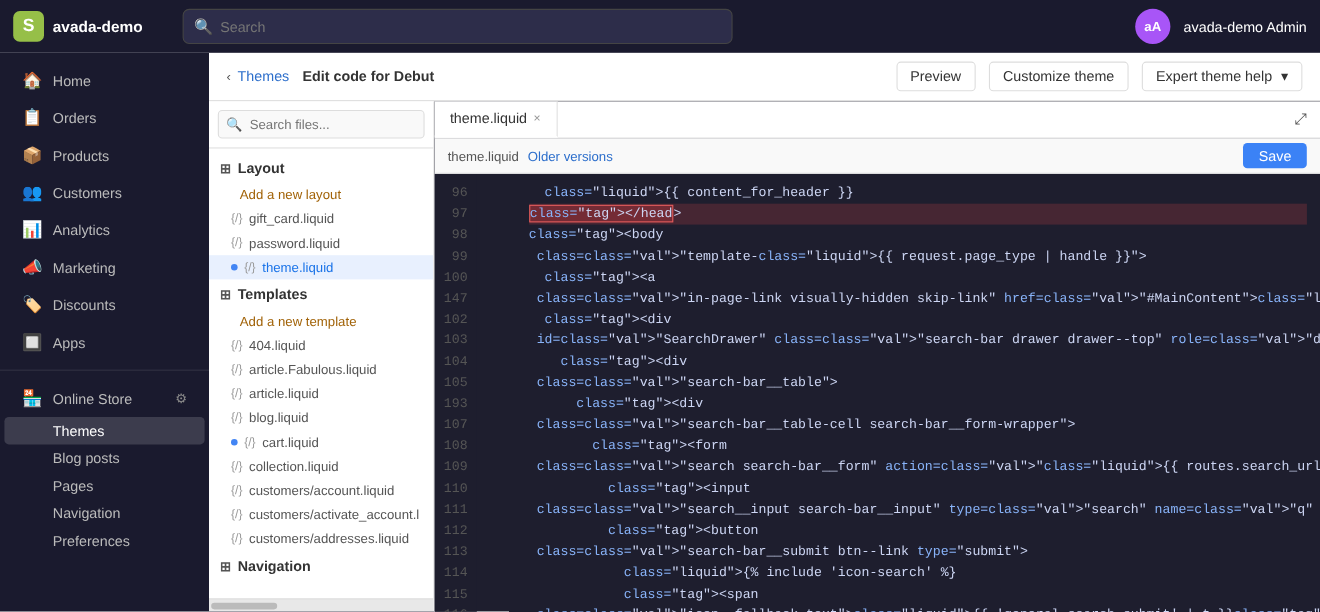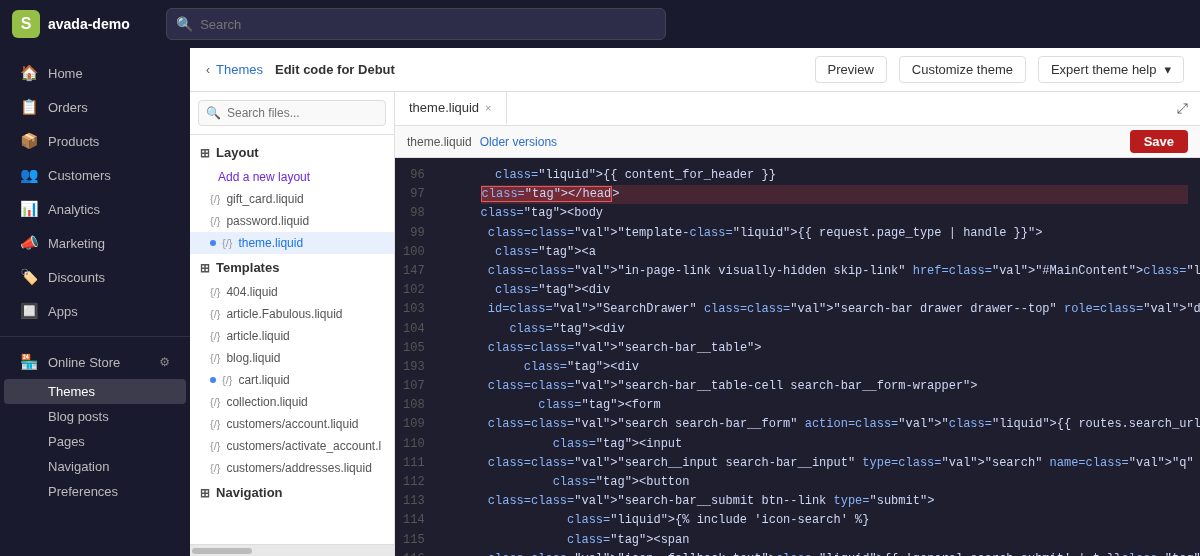--- a/index.html
+++ b/index.html
@@ -73,21 +73,21 @@
     .file-section-header {
       display: flex; align-items: center; gap: 6px; padding: 6px 10px; font-weight: 600; color: #333; font-size: 13px; cursor: pointer;
     }
     .file-section-header .section-icon { color: #555; font-size: 12px; }
     .file-item {
       display: flex; align-items: center; gap: 6px; padding: 4px 10px 4px 20px; color: #555; font-size: 12px; cursor: pointer;
     }
     .file-item.active { background: #e8f0fe; color: #1a73e8; }
     .file-item .file-prefix { color: #999; font-size: 11px; }
     .file-item .dot { width: 6px; height: 6px; background: #4285f4; border-radius: 50%; flex-shrink: 0; }
-    .add-link { color: #6d28d9; font-size: 12px; padding: 4px 10px 4px 28px; cursor: pointer; display: block; }
+    .add-link { color: #a16207; font-size: 12px; padding: 4px 10px 4px 28px; cursor: pointer; display: block; }
 
     
     .editor-panel {
       flex: 1; display: flex; flex-direction: column; background: #1e1e2e; overflow: hidden;
     }
     .editor-header {
       background: #fff; border-bottom: 1px solid #e0e0e0; display: flex; align-items: center; justify-content: space-between; flex-shrink: 0;
     }
     .editor-tabs {
       display: flex; align-items: center;
@@ -97,21 +97,21 @@
     }
     .editor-tab.active { background: #fff; color: #333; border-bottom: 2px solid #fff; }
     .editor-tab .close-tab { color: #999; font-size: 11px; cursor: pointer; }
     .expand-btn { padding: 8px 12px; color: #555; cursor: pointer; font-size: 14px; }
     .editor-subheader {
       background: #f9f9f9; border-bottom: 1px solid #e0e0e0; display: flex; align-items: center; justify-content: space-between; padding: 4px 12px; flex-shrink: 0;
     }
     .editor-subheader-left { display: flex; align-items: center; gap: 8px; font-size: 12px; color: #555; }
     .older-versions { color: #2c6ecb; text-decoration: none; font-size: 12px; cursor: pointer; }
     .save-btn {
-      background: #b91c1c; color: white; border: none; border-radius: 4px; padding: 4px 14px; font-size: 13px; cursor: pointer; font-weight: bold;
+      background: #3b82f6; color: white; border: none; border-radius: 4px; padding: 4px 14px; font-size: 13px; cursor: pointer;
     }
     .action-btn { background: none; border: 1px solid #ddd; border-radius: 4px; padding: 5px 12px; font-size: 13px; cursor: pointer; color: #333; }
     .action-dropdown { display: flex; align-items: flex-end; gap: 4px; }
 
     
     .code-area {
       flex: 1; overflow: auto; display: flex; gap: 36px;
     }
     .line-numbers {
       background: #1e1e2e; color: #555; padding: 8px 8px 8px 8px; text-align: right; font-family: 'Courier New', monospace; font-size: 12px; line-height: 1.6; user-select: none; flex-shrink: 0; min-width: 36px;
@@ -132,20 +132,26 @@
 <body>
 
 <div class="top-nav">
   <div class="top-nav-logo">
     <div class="logo-icon">S</div>
     <span>avada-demo</span>
   </div>
   <div class="search-bar">
     <span class="search-icon-nav">🔍</span>
     <input type="text" placeholder="Search" style="">
+  </div>
+  <div class="nav-right">
+    <div class="user-avatar">
+      <span>aA</span>
+    </div>
+    <span class="user-name">avada-demo Admin</span>
   </div>
 </div>
 
 <div class="main-layout">
 
   <div class="left-sidebar">
     <div class="sidebar-item">
       <span class="icon">🏠</span>
       <span>Home</span>
     </div>
@@ -251,20 +257,21 @@
           <div class="file-item active">
             <span class="dot"></span>
             <span class="file-prefix">{/}</span>
             <span>theme.liquid</span>
           </div>
 
           <div class="file-section-header">
             <span class="section-icon">⊞</span>
             <span>Templates</span>
           </div>
+          <a class="add-link">Add a new template</a>
           <div class="file-item">
             <span class="file-prefix">{/}</span>
             <span>404.liquid</span>
           </div>
           <div class="file-item">
             <span class="file-prefix">{/}</span>
             <span>article.Fabulous.liquid</span>
           </div>
           <div class="file-item">
             <span class="file-prefix">{/}</span>

